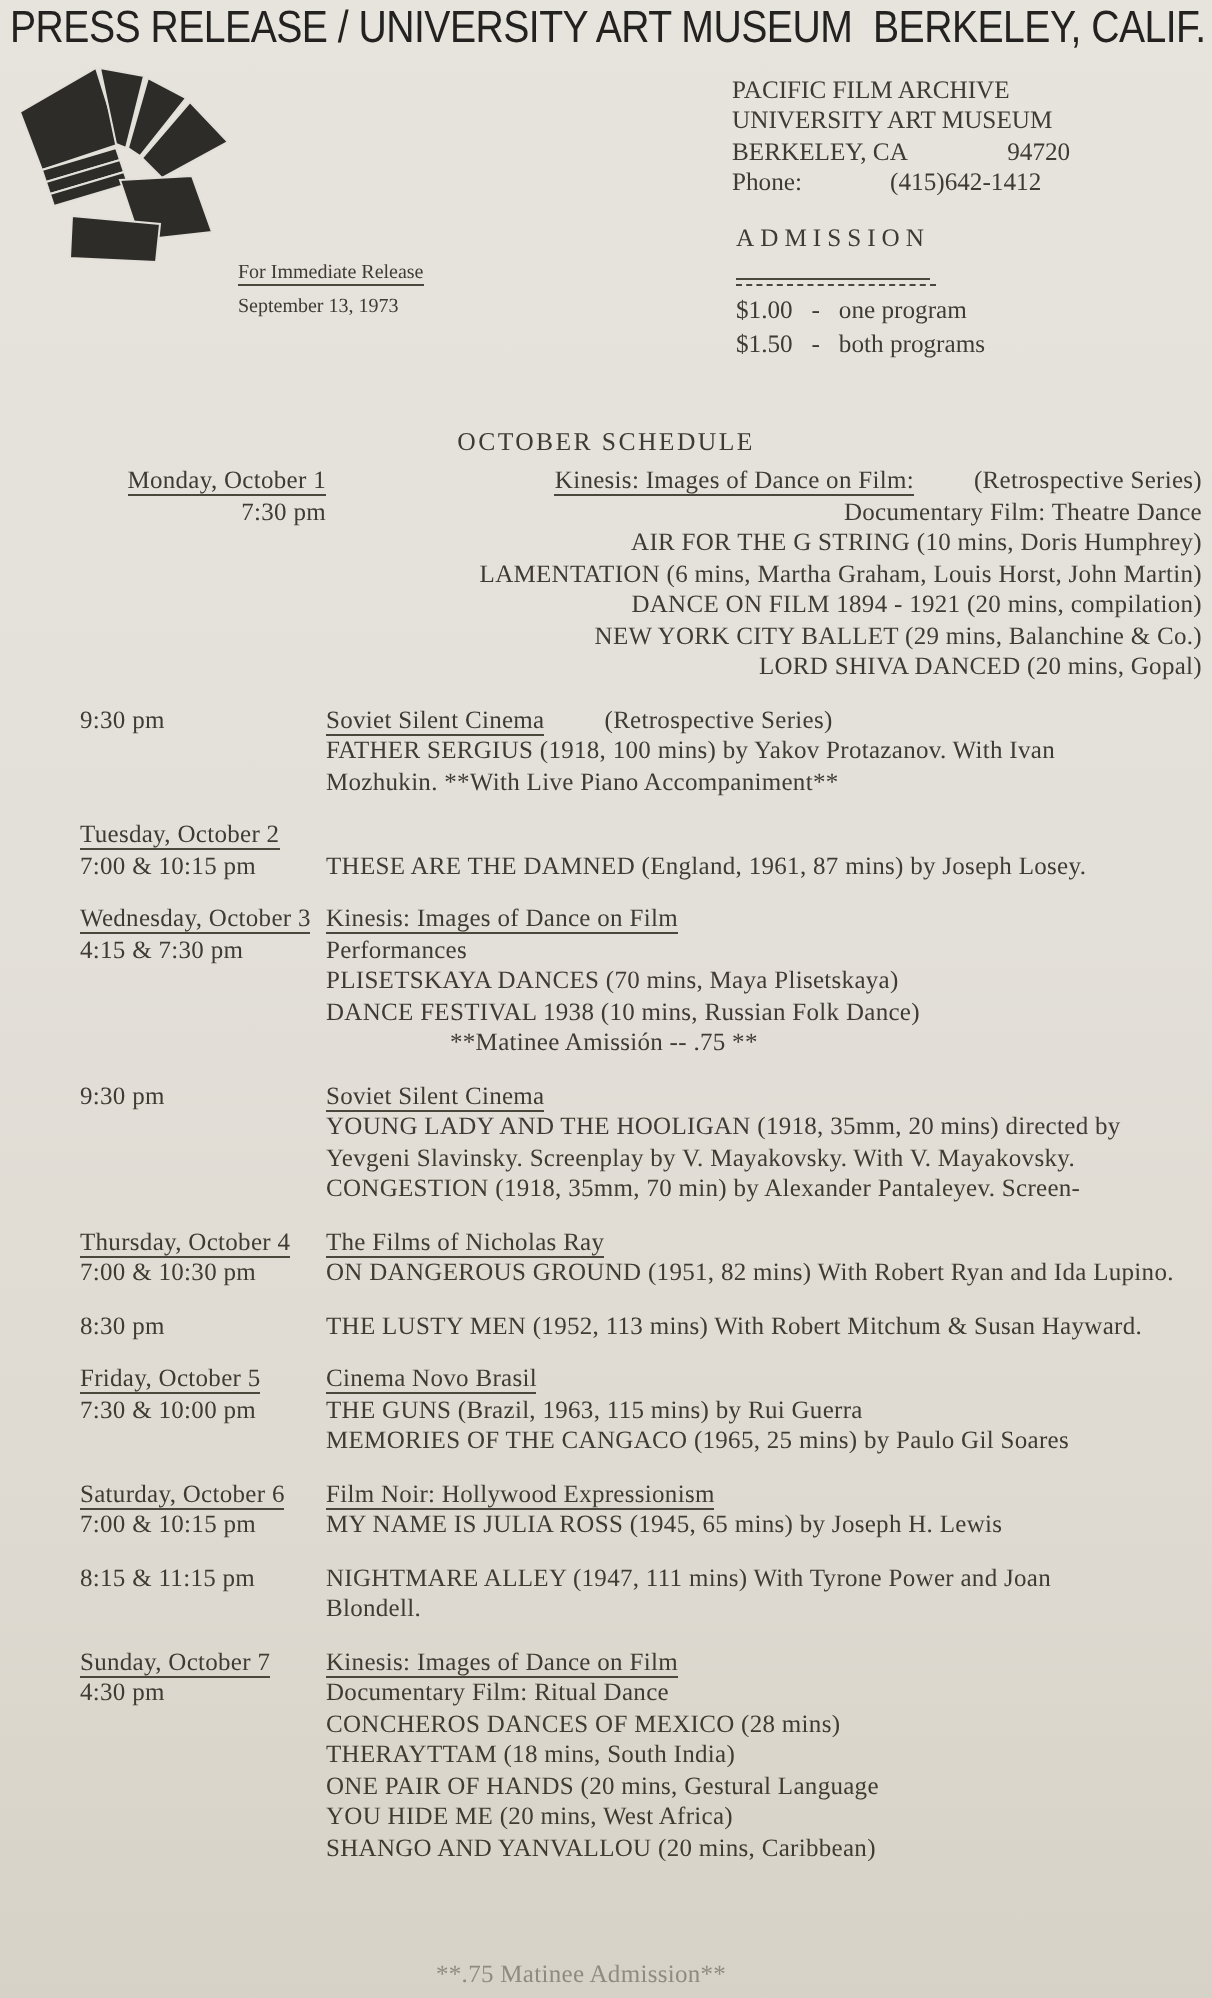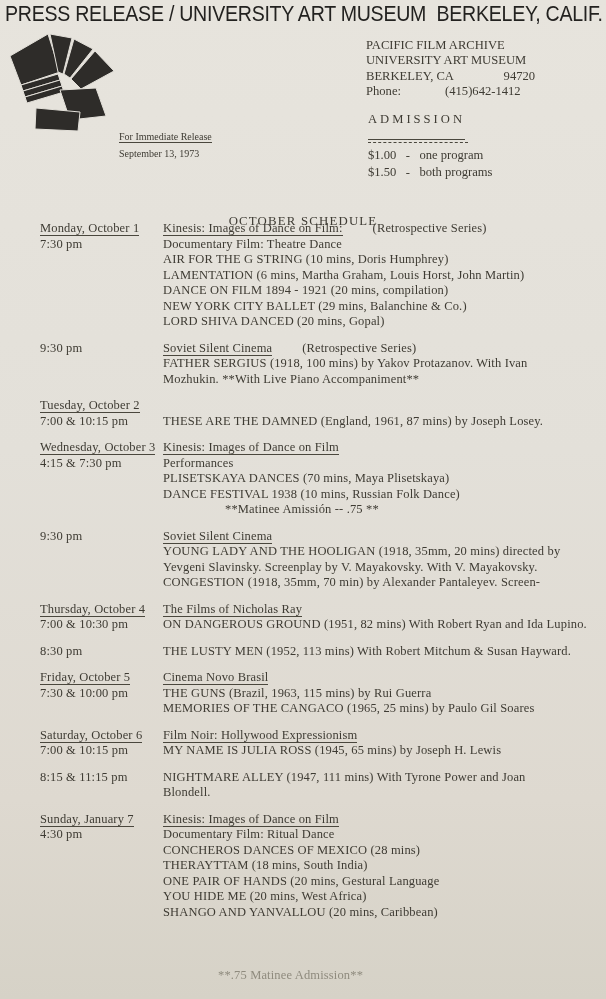--- a/index.html
+++ b/index.html
@@ -23,21 +23,21 @@
   .org { position:absolute; left:366px; top:38px; font-size:12.6px; line-height:15.3px; white-space:pre;font-family:Liberation Serif, serif; }
   .admission { position:absolute; left:368px; top:112px; font-size:12.6px; }
   .adm-title { display:inline-block; letter-spacing:3px; border-bottom:1px solid #4a473d; padding-bottom:12px; }
   .adm-dashes { width:100px; border-top:1.5px dashed #4a473d; margin-top:2px; height:0; }
   .rates { margin-top:4px; line-height:16.5px; white-space:pre; }
   .sched-title { position:absolute; top:186px; left:0; width:100%; text-align:center;
     font-size:12.8px; letter-spacing:1.2px;margin-top:28px; }
   .schedule { position:absolute; top:221px; left:40px; right:5px;
     font-size:12.5px; line-height:15.5px; letter-spacing:0.15px; }
   .entry { display:flex; margin-top:11px; }
-  .entry:first-child { margin-top:0; }
+  .entry:first-child { margin-top:12px;text-align:right; }
   .col-left { width:123px; flex:none; white-space:nowrap; }
   .col-right { flex:1; min-width:0; }
   .col-right.offset { padding-top:15.5px; }
   .u { border-bottom:1px solid #4a473d; }
   .suffix { margin-left:30px; }
   .line.note { padding-left:62px; }
   .line.faint { padding-left:55px; color:#8f8b7e;margin-top:48px; }
   svg .ink { fill:#2e2c29; stroke:#e3e0d9; stroke-width:1; }
 </style>
 </head>
@@ -178,21 +178,21 @@
         <div class="col-left">
           <div class="time">8:15 &amp; 11:15 pm</div>
         </div>
         <div class="col-right">
           <div class="line">NIGHTMARE ALLEY (1947,  111 mins)  With Tyrone Power and Joan</div>
           <div class="line">Blondell.</div>
         </div>
       </div>
       <div class="entry">
         <div class="col-left">
-          <div class="date"><span class="u">Sunday, January 7</span></div>
+          <div class="date"><span class="u">Sunday, October 7</span></div>
           <div class="time">4:30 pm</div>
         </div>
         <div class="col-right">
           <div class="line"><span class="u">Kinesis:  Images of Dance on Film</span></div>
           <div class="line">Documentary Film:  Ritual Dance</div>
           <div class="line">CONCHEROS DANCES OF MEXICO (28 mins)</div>
           <div class="line">THERAYTTAM (18 mins,  South India)</div>
           <div class="line">ONE PAIR OF HANDS (20 mins,  Gestural Language</div>
           <div class="line">YOU HIDE ME (20 mins,  West Africa)</div>
           <div class="line">SHANGO AND YANVALLOU (20 mins,  Caribbean)</div>

